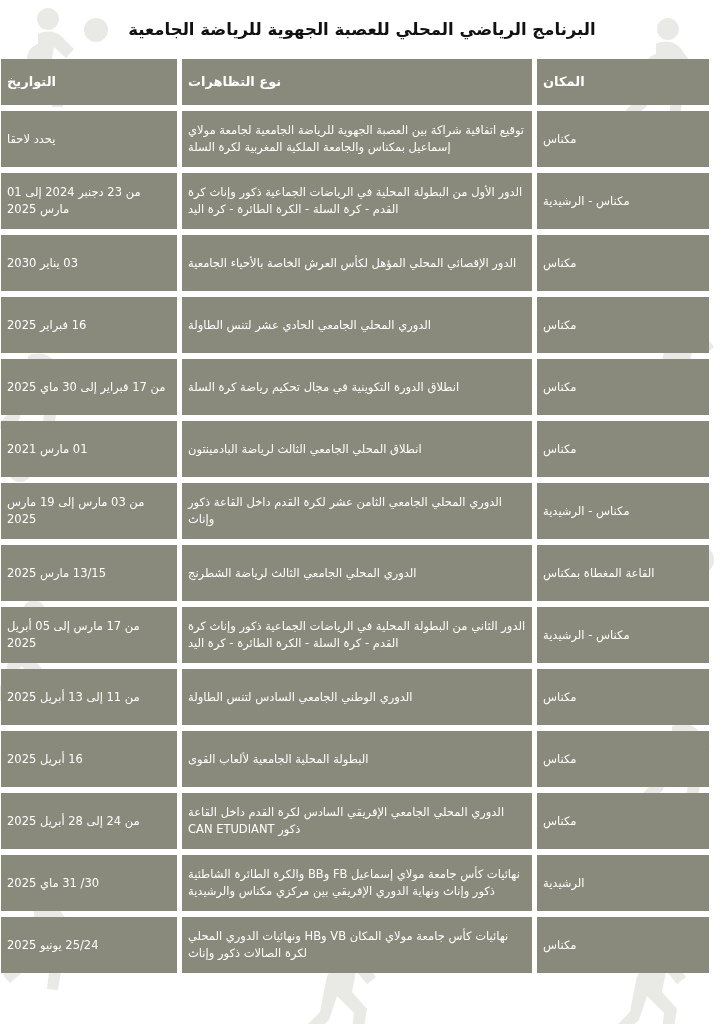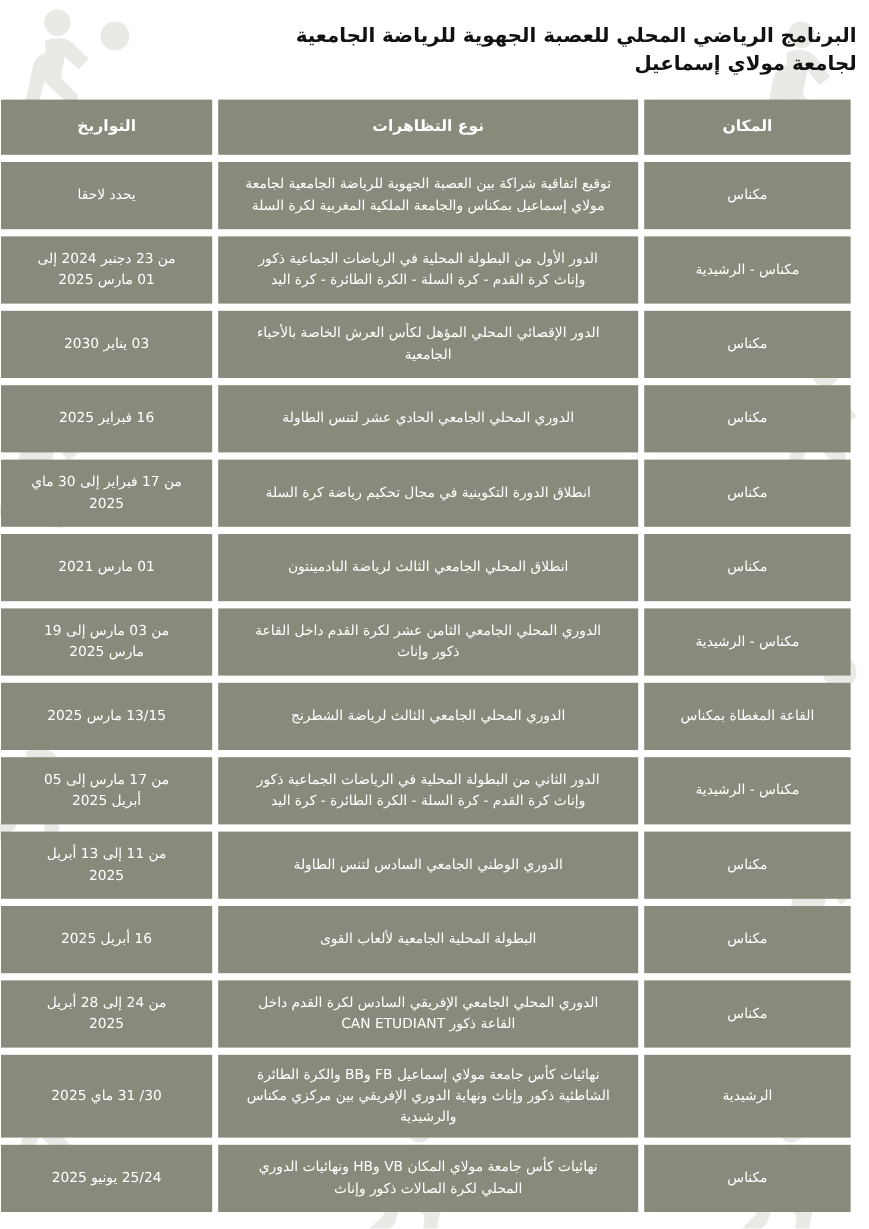--- a/index.html
+++ b/index.html
@@ -29,43 +29,43 @@
     position: absolute;
     fill: #e9eae6;
     opacity: 1;
   }
   .content {
     position: relative;
     z-index: 2;
     padding: 14px 10px 6px 10px;
   }
   .title-block {
-    text-align: right;
+    text-align: center;
     margin: 4px 0 12px 0;
   }
   .title-line {
     font-size: 16.5px;
     font-weight: bold;
     color: #111111;
     line-height: 1.42;
     letter-spacing: 0px;
   }
   table.schedule {
     width: 704px;
     border-collapse: separate;
     border-spacing: 5px 6px;
     margin: 0 auto;
     table-layout: fixed;
   }
   table.schedule th, table.schedule td {
     background: #8a8a7c;
     color: #ffffff;
-    text-align: center;
+    text-align: left;
     vertical-align: middle;
-    padding: 8px 22px;
+    padding: 8px 6px;
     font-size: 11.5px;
     line-height: 1.55;
     font-weight: normal;
     border: none;
   }
   table.schedule th {
     font-size: 13px;
     font-weight: bold;
     height: 46px;
   }
@@ -114,21 +114,20 @@
                M648 956 c10-5 21-2 27 6 l11 15 -9 7 -11-13 -4 21 15 17 -5 31 -11-1 3-26 -17-17 -8 24 -15 13 -7-8 13-13 6-31 c1-8 6-12 12-15 z"></path>
       <circle cx="700" cy="560" r="14"></circle>
       <circle cx="20" cy="470" r="12"></circle>
     </g>
   </svg>
 
   <div class="content">
 
     <div class="title-block">
       <div class="title-line">البرنامج الرياضي المحلي للعصبة الجهوية للرياضة الجامعية</div>
-      <div class="title-line">لجامعة مولاي إسماعيل</div>
     </div>
 
     <table class="schedule">
       <colgroup>
         <col class="c-place">
         <col class="c-event">
         <col class="c-date">
       </colgroup>
       <thead>
         <tr>

